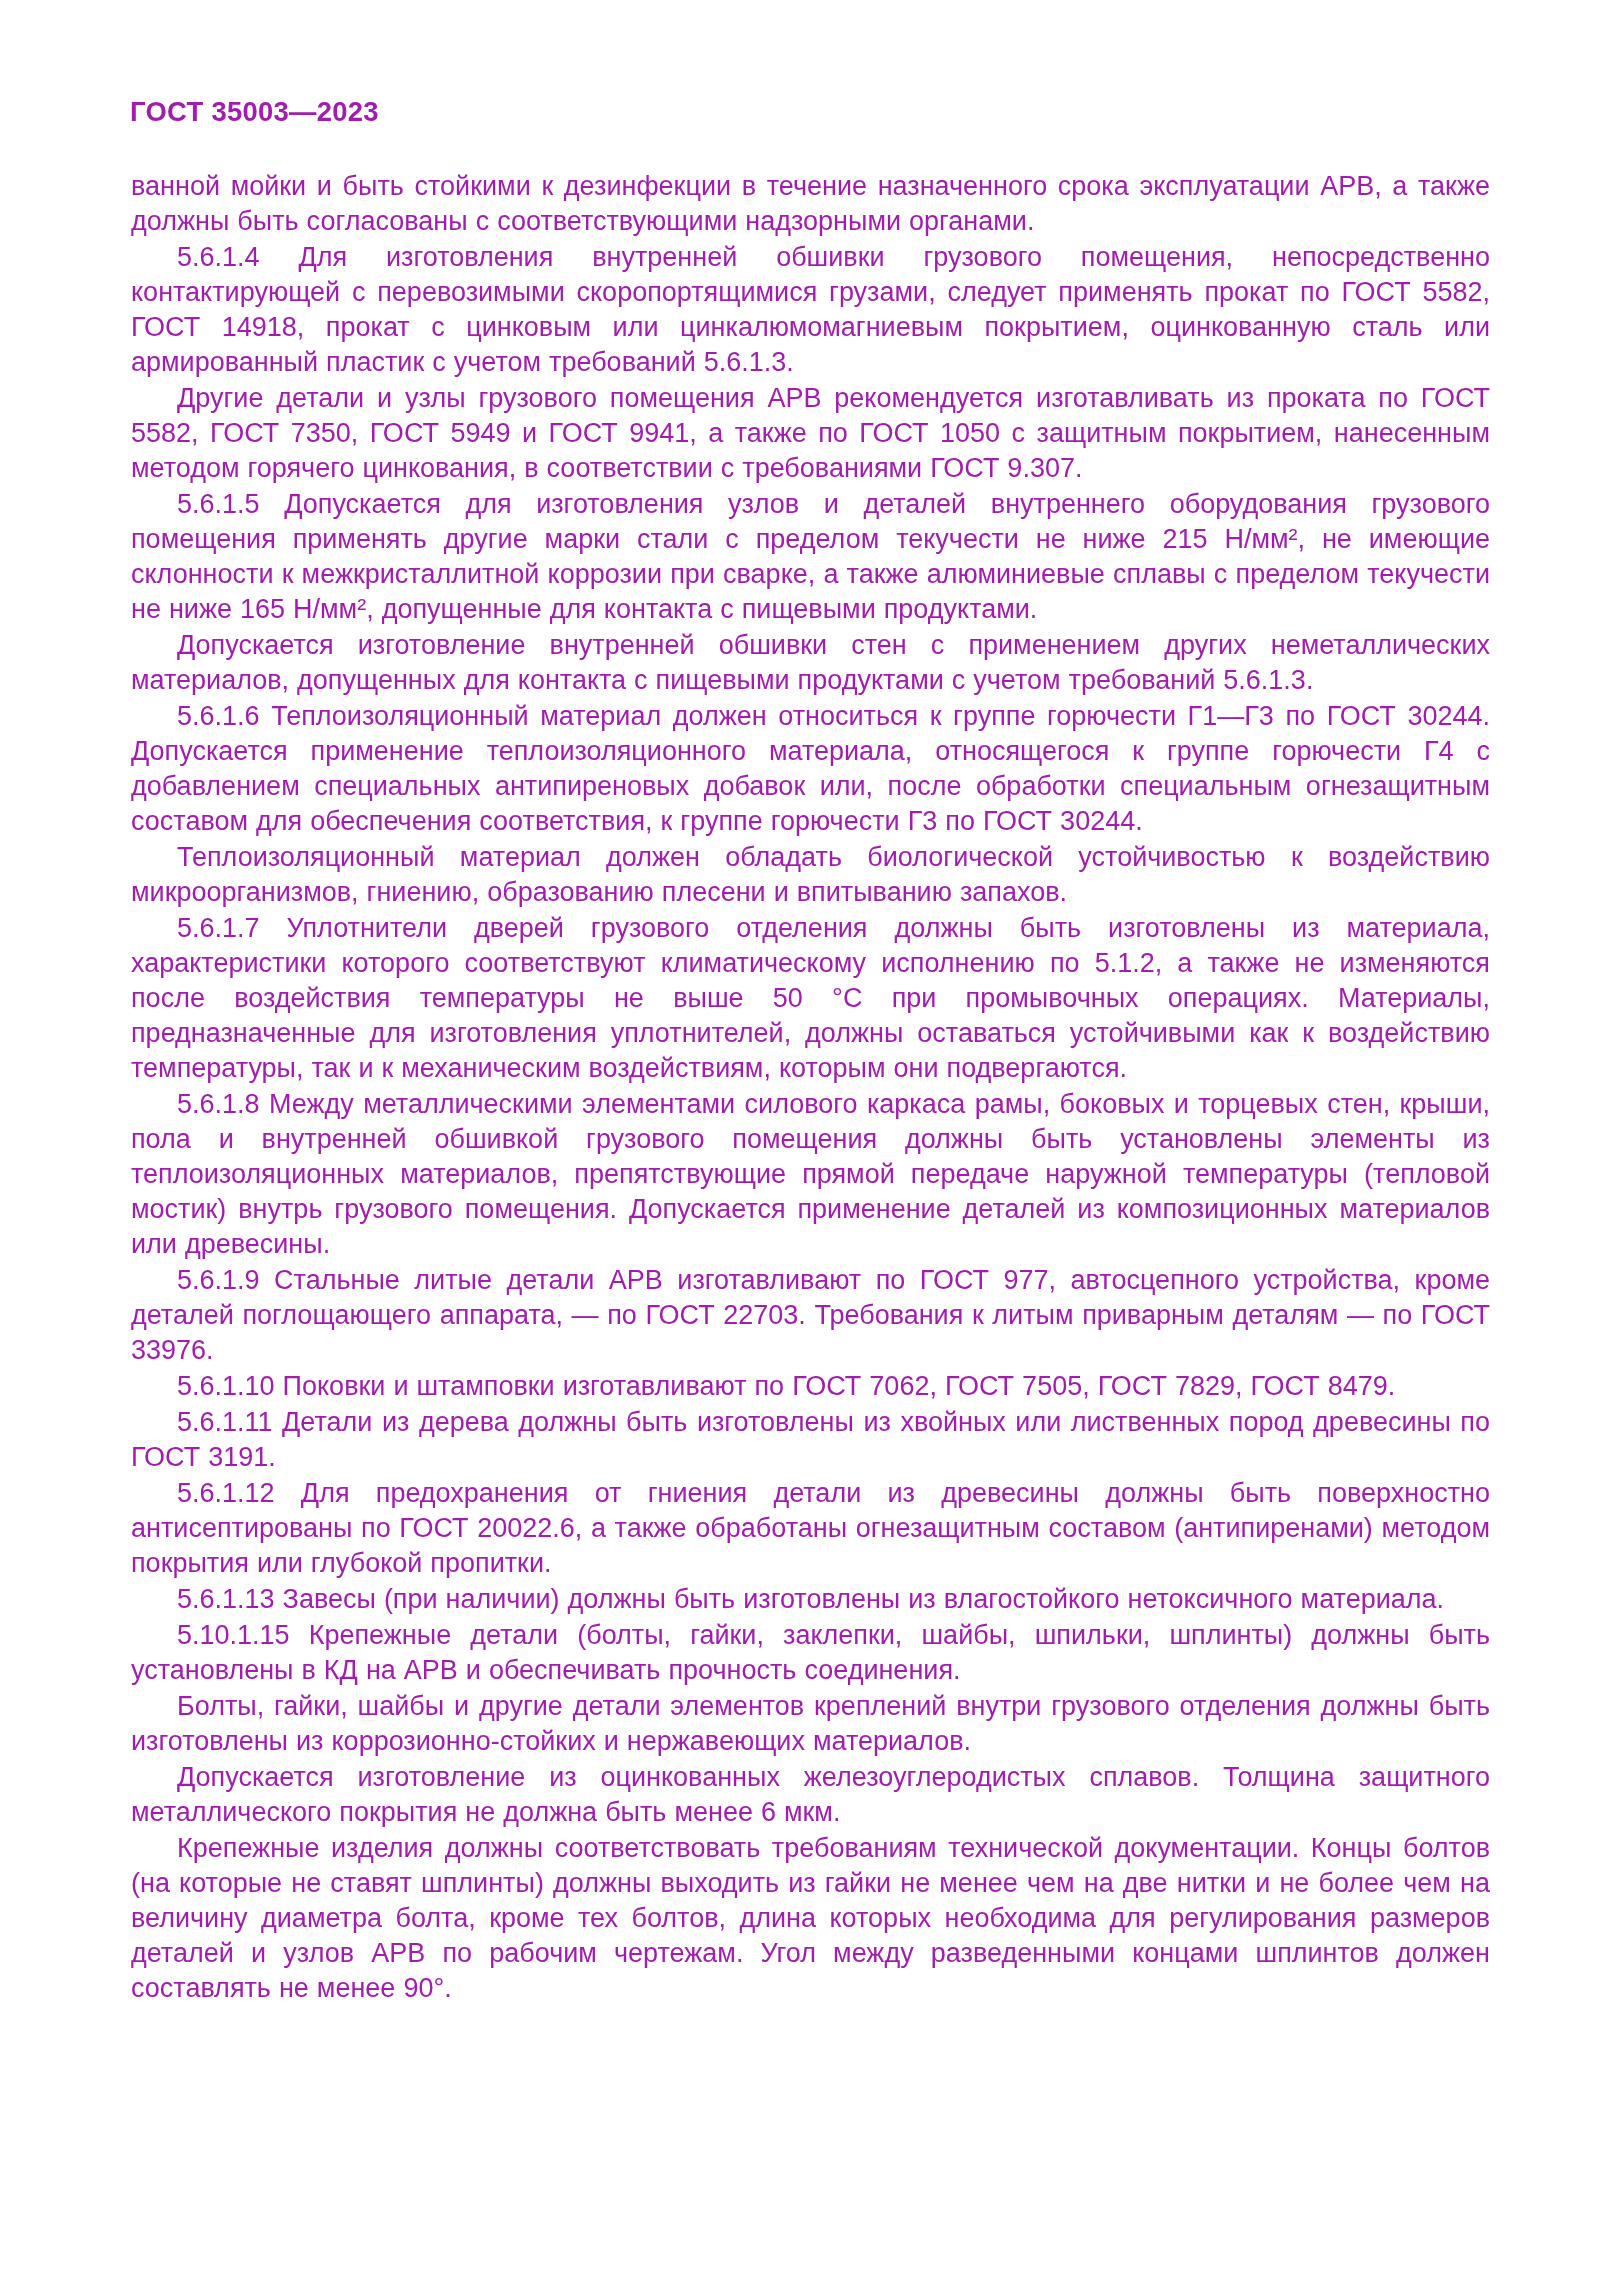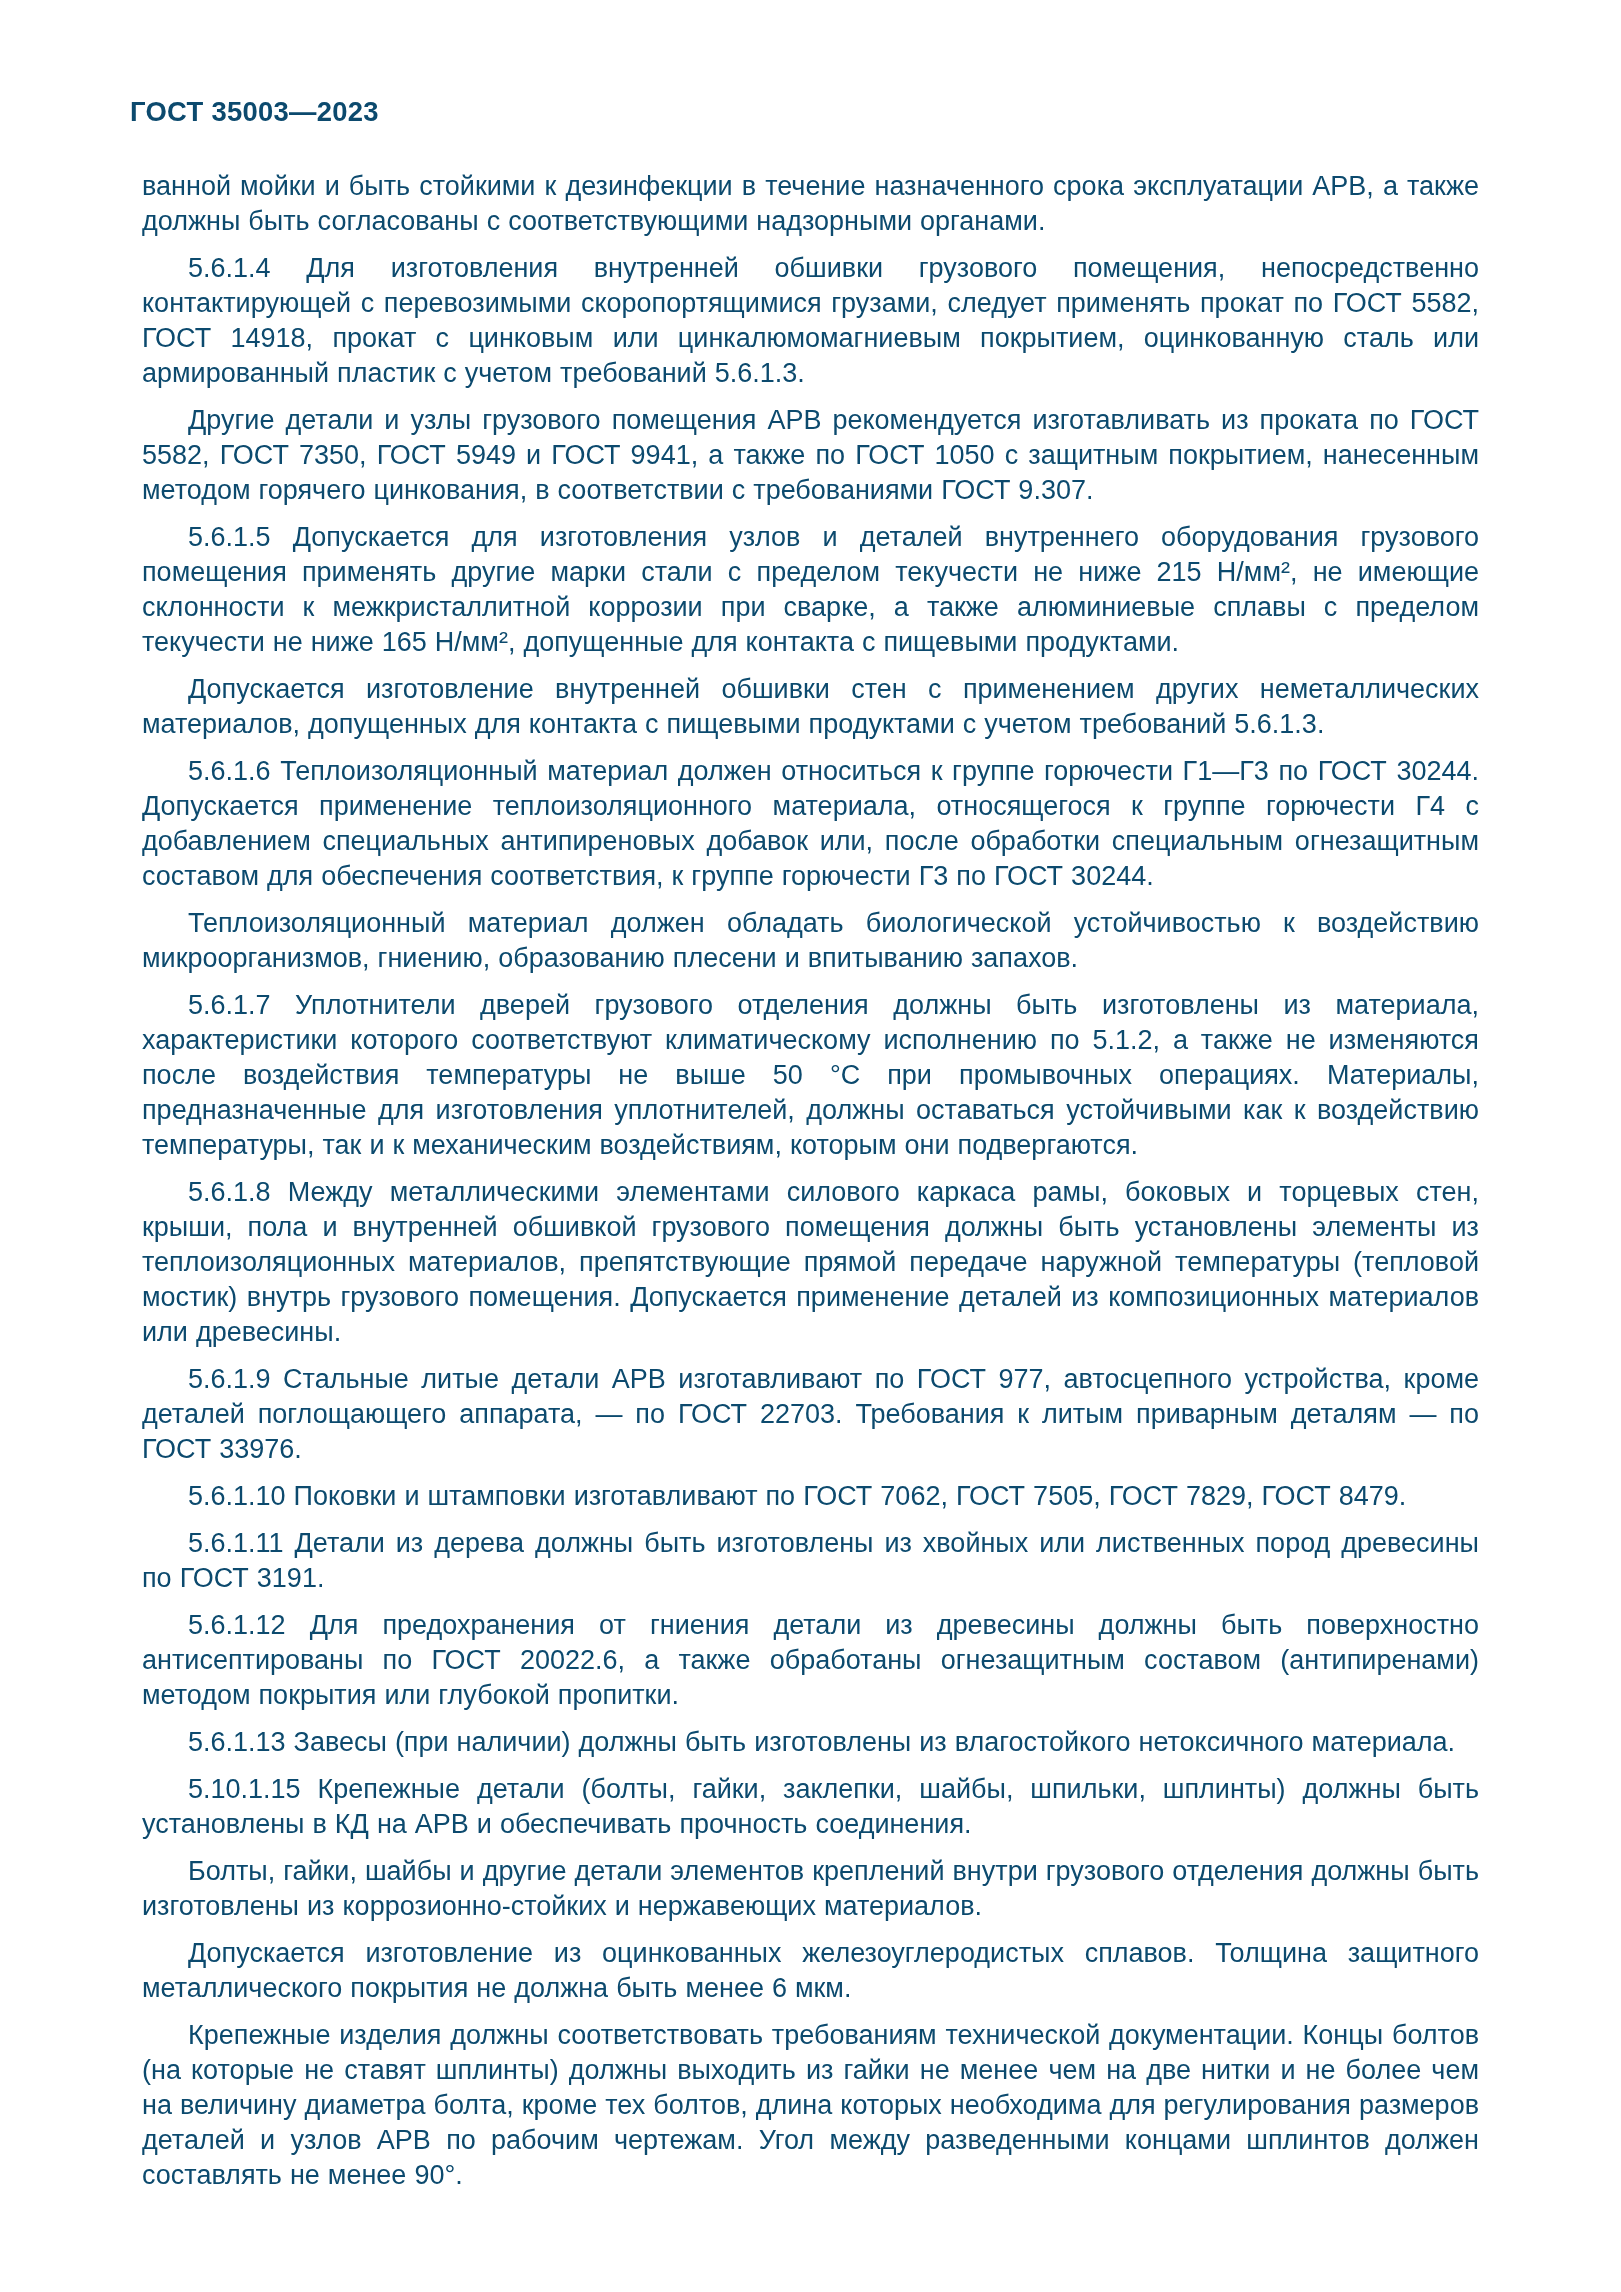--- a/index.html
+++ b/index.html
@@ -8,31 +8,31 @@
     background: #ffffff;
   }
   .page {
     position: relative;
     width: 1621px;
     height: 2293px;
     background: #ffffff;
     box-sizing: border-box;
     padding: 96px 130px 0 130px;
     font-family: "Liberation Sans", "DejaVu Sans", sans-serif;
-    color: #0c4a6e;
+    color: #a21caf;
     overflow: hidden;
   }
   .doc-header {
     font-size: 27.4px;
     font-weight: 700;
     letter-spacing: 0.3px;
     margin: 0 0 41px 0;
   }
   .body-text p {
-    margin: 12px;
+    margin: 1px;
     font-size: 27px;
     line-height: 35px;
     text-align: justify;
     text-indent: 46px;
     word-spacing: 0.5px;
   }
   .body-text p.flush {
     text-indent: 0;
   }
   .page-number {

